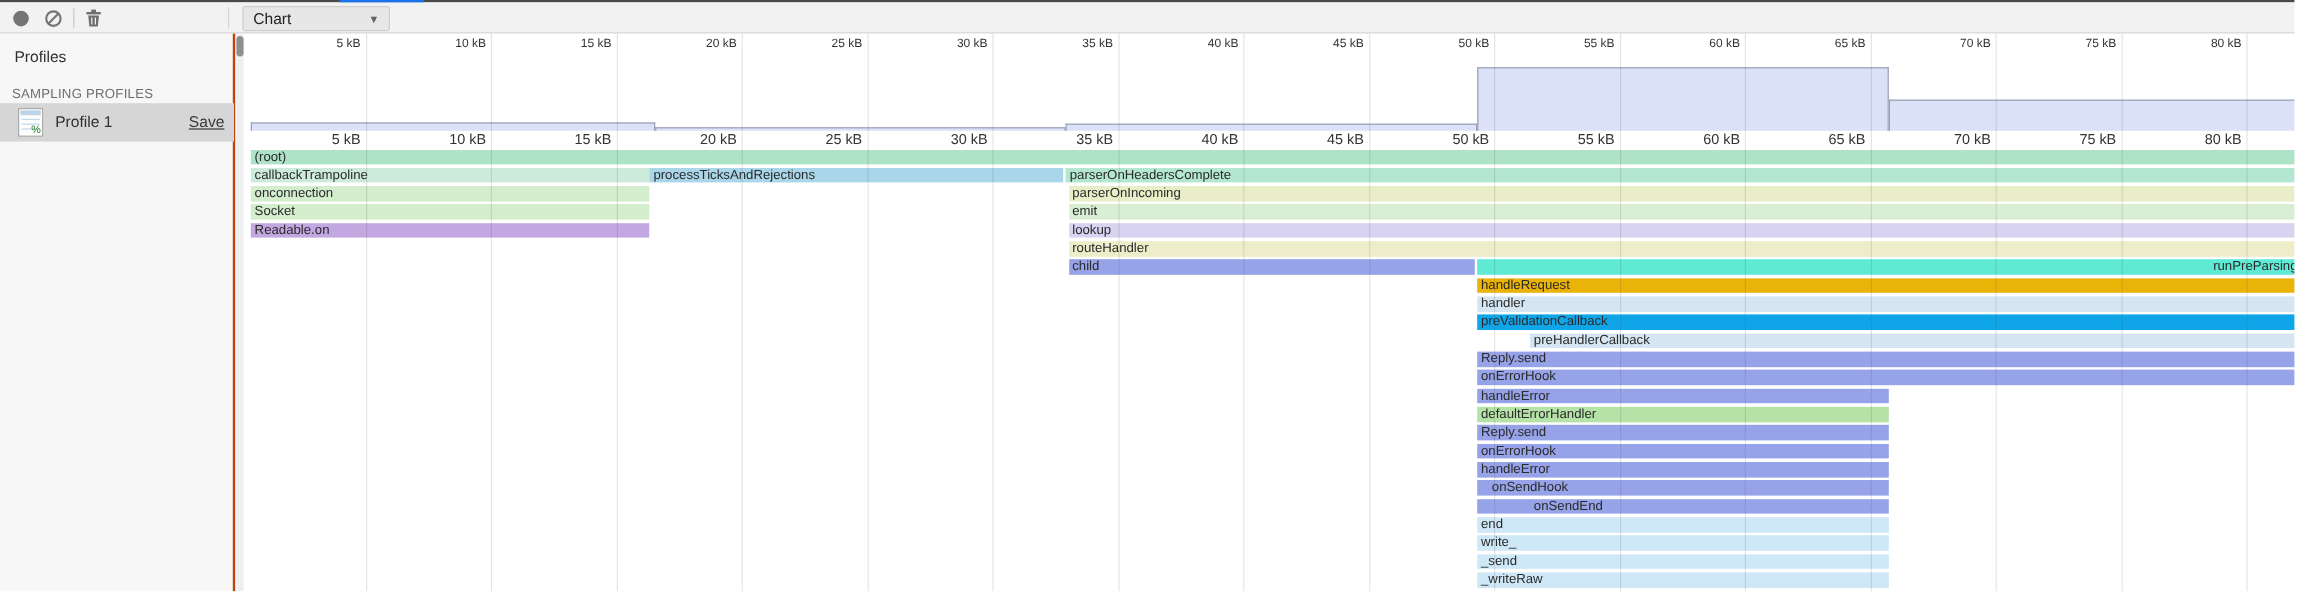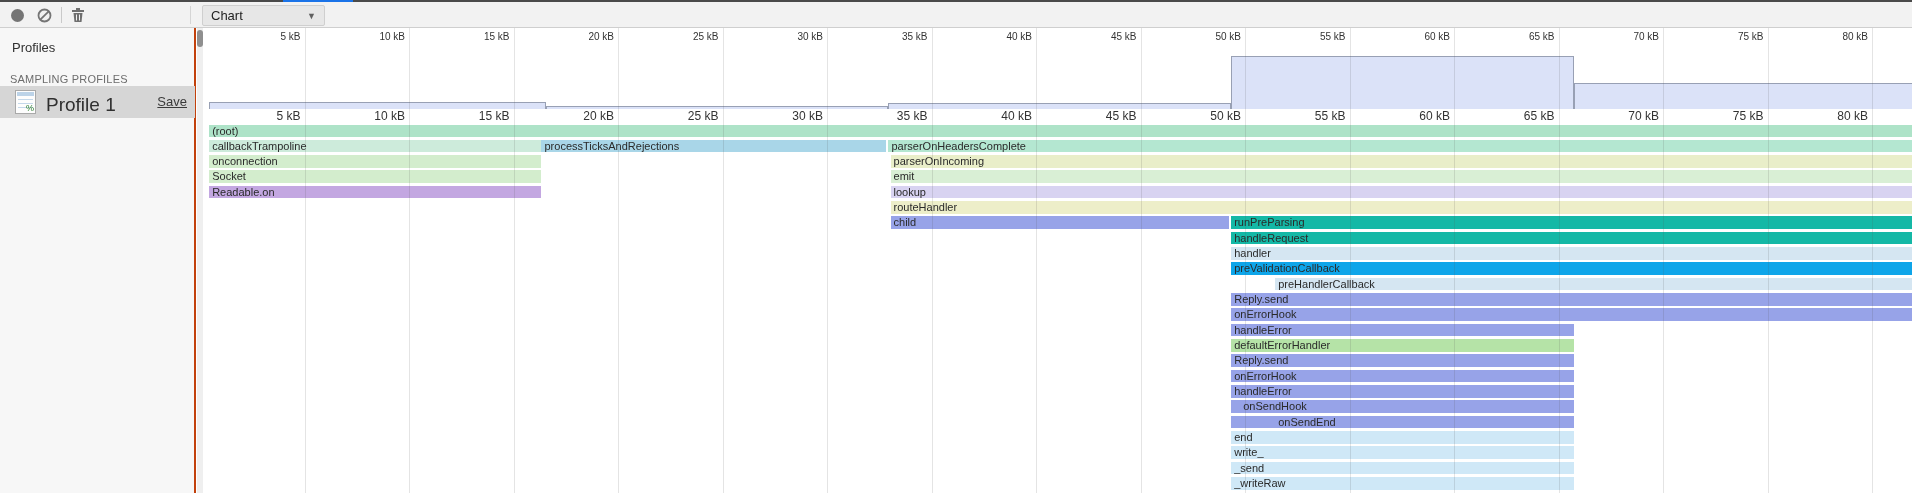--- a/index.html
+++ b/index.html
@@ -24,21 +24,21 @@
            border-right:2px solid #c2410c;box-sizing:border-box;}
   .sb-title{position:absolute;left:12px;top:12px;font-size:13px;color:#303030;}
   .sb-section{position:absolute;left:10px;top:45px;font-size:11px;color:#6d6d6d;letter-spacing:.2px;}
   .profile-row{position:absolute;left:0;top:58px;width:195px;height:32px;background:#d6d6d6;cursor:pointer;}
   .profile-icon{position:absolute;left:15px;top:4px;width:21px;height:24px;background:#fdfdfd;
                 border:1px solid #a9a9a9;box-sizing:border-box;}
   .profile-icon .band{position:absolute;left:1px;top:1px;right:1px;height:4px;background:#bcd3e8;}
   .profile-icon .l1,.profile-icon .l2,.profile-icon .l3{position:absolute;left:2px;right:2px;height:1px;background:#c4d8ea;}
   .profile-icon .l1{top:8px}.profile-icon .l2{top:12px}.profile-icon .l3{top:16px}
   .profile-icon .pct{position:absolute;right:1px;bottom:0;font-size:9px;color:#2c7d2c;line-height:9px;}
-  .profile-name{position:absolute;left:46px;top:8px;font-size:19px;color:#303030;}
+  .profile-name{position:absolute;left:46px;top:8px;font-size:13px;color:#303030;}
   .save-link{position:absolute;right:8px;top:8px;font-size:13px;color:#3a3a3a;text-decoration:underline;cursor:pointer;}
   
   .chart-panel{position:absolute;left:197px;top:28px;width:1718px;height:465px;background:#fff;}
   .vscroll-track{position:absolute;left:197px;top:28px;width:6px;height:465px;background:#efefef;}
   .vscroll-thumb{position:absolute;left:197px;top:30px;width:6px;height:17px;background:#8f8f8f;border-radius:3px;cursor:pointer;}
   .gridline{position:absolute;top:28px;width:1px;height:465px;background:rgba(90,90,90,0.16);z-index:30;}
   .tick-label{position:absolute;width:70px;text-align:right;color:#333;z-index:31;}
   .tick-top{top:31px;font-size:10px;}
   .tick-bottom{top:109px;font-size:12px;}
   .ov-step{position:absolute;background:#dbe2f8;border:1px solid #98a0b4;border-bottom:none;box-sizing:border-box;z-index:10;}
@@ -113,22 +113,22 @@
       <div class="frame" style="left: 541.49px; width: 344.85px; top: 139.83px; background: rgb(169, 214, 232);">processTicksAndRejections</div>
       <div class="frame" style="left: 888.43px; width: 1026.19px; top: 139.83px; background: rgb(180, 231, 209);">parserOnHeadersComplete</div>
       <div class="frame" style="left: 209.18px; width: 332.31px; top: 155.16px; background: rgb(211, 237, 205);">onconnection</div>
       <div class="frame" style="left: 890.52px; width: 1024.1px; top: 155.16px; background: rgb(233, 238, 201);">parserOnIncoming</div>
       <div class="frame" style="left: 209.18px; width: 332.31px; top: 170.49px; background: rgb(211, 237, 205);">Socket</div>
       <div class="frame" style="left: 890.52px; width: 1024.1px; top: 170.49px; background: rgb(217, 239, 213);">emit</div>
       <div class="frame" style="left: 209.18px; width: 332.31px; top: 185.82px; background: rgb(195, 167, 225);">Readable.on</div>
       <div class="frame" style="left: 890.52px; width: 1024.1px; top: 185.82px; background: rgb(216, 211, 241);">lookup</div>
       <div class="frame" style="left: 890.52px; width: 1024.1px; top: 201.15px; background: rgb(237, 238, 201);">routeHandler</div>
       <div class="frame" style="left: 890.52px; width: 338.58px; top: 216.48px; background: rgb(151, 163, 232);">child</div>
-      <div class="frame" style="left: 1231.19px; width: 683.43px; top: 216.48px; background: #14b8a6;">runPreParsing</div>
-      <div class="frame" style="left: 1231.19px; width: 683.43px; top: 231.81px; background: #14b8a6;">handleRequest</div>
+      <div class="frame" style="left: 1231.19px; width: 683.43px; top: 216.48px; background: #5eead4; text-align: right;">runPreParsing</div>
+      <div class="frame" style="left: 1231.19px; width: 683.43px; top: 231.81px; background: #eab308;">handleRequest</div>
       <div class="frame" style="left: 1231.19px; width: 683.43px; top: 247.14px; background: rgb(213, 230, 242);">handler</div>
       <div class="frame" style="left: 1231.19px; width: 683.43px; top: 262.47px; background: #0ea5e9;">preValidationCallback</div>
       <div class="frame" style="left: 1231.19px; width: 683.43px; top: 277.8px; background: rgb(213, 230, 242); margin-left: 44px;">preHandlerCallback</div>
       <div class="frame" style="left: 1231.19px; width: 683.43px; top: 293.13px; background: rgb(151, 163, 232);">Reply.send</div>
       <div class="frame" style="left: 1231.19px; width: 683.43px; top: 308.46px; background: rgb(151, 163, 232);">onErrorHook</div>
       <div class="frame" style="left: 1231.19px; width: 342.76px; top: 323.79px; background: rgb(151, 163, 232);">handleError</div>
       <div class="frame" style="left: 1231.19px; width: 342.76px; top: 339.12px; background: rgb(181, 227, 167);">defaultErrorHandler</div>
       <div class="frame" style="left: 1231.19px; width: 342.76px; top: 354.45px; background: rgb(151, 163, 232);">Reply.send</div>
       <div class="frame" style="left: 1231.19px; width: 342.76px; top: 369.78px; background: rgb(151, 163, 232);">onErrorHook</div>
       <div class="frame" style="left: 1231.19px; width: 342.76px; top: 385.11px; background: rgb(151, 163, 232);">handleError</div>

